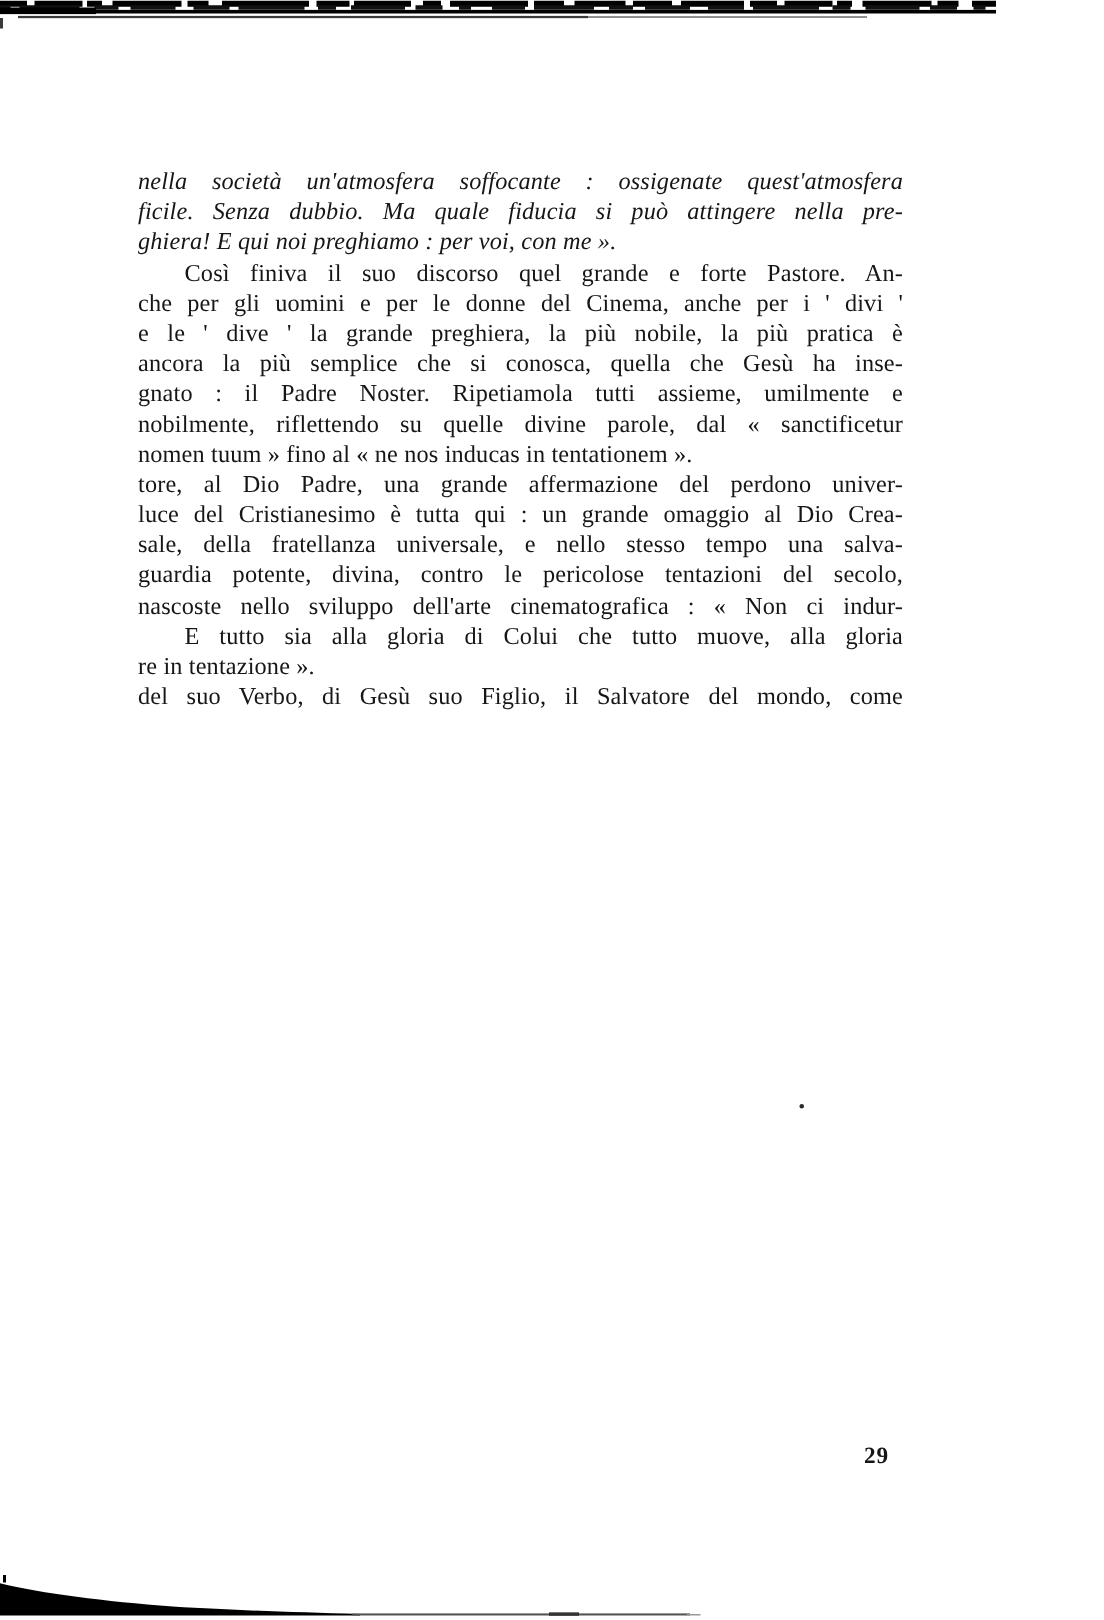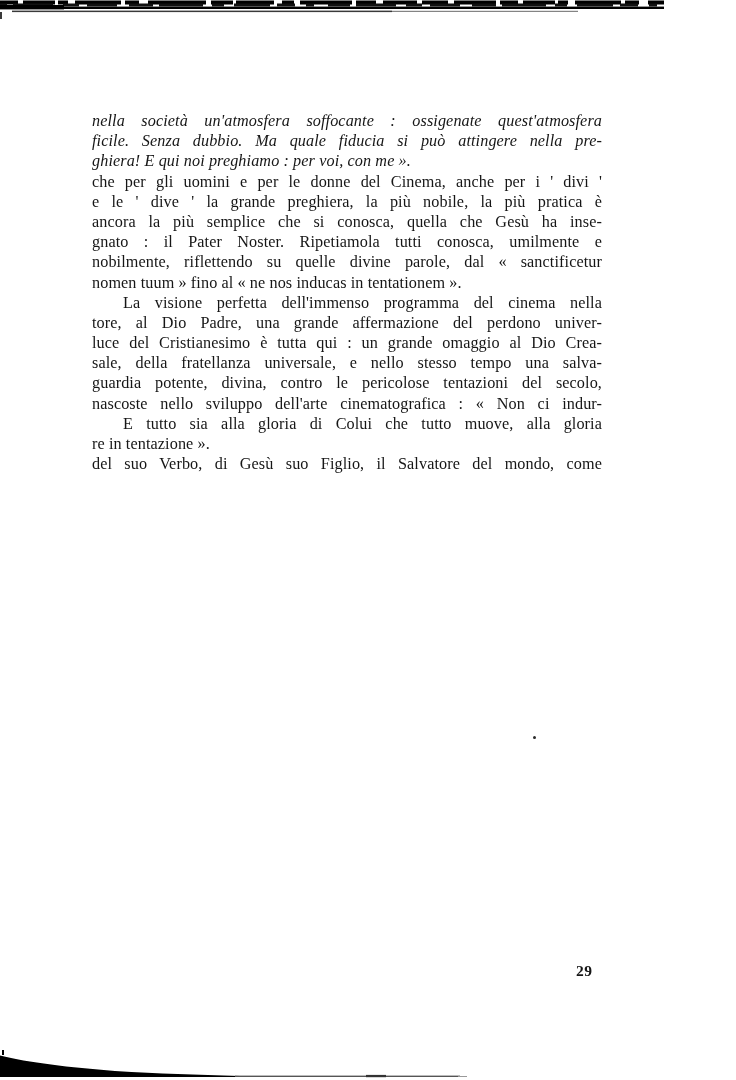--- a/index.html
+++ b/index.html
@@ -95,27 +95,27 @@
     <rect x="722" y="0" width="14" height="10.5" fill="var(--artifact)"></rect>
     <rect x="12" y="10.6" width="380" height="1.5" fill="#3a3a3a"></rect>
     <rect x="392" y="10.8" width="186" height="1.1" fill="#777777"></rect>
   </svg>
   <div class="edge-tick-left"></div>
 
   <div class="text-block" id="text-block">
       <div class="line italic">nella società un'atmosfera soffocante : ossigenate quest'atmosfera</div>
       <div class="line italic">ficile. Senza dubbio. Ma quale fiducia si può attingere nella pre-</div>
       <div class="line italic last">ghiera! E qui noi preghiamo : per voi, con me ».</div>
+      <div class="line indent">Così finiva il suo discorso quel grande e forte Pastore. An-</div>
       <div class="line">che per gli uomini e per le donne del Cinema, anche per i ' divi '</div>
       <div class="line">e le ' dive ' la grande preghiera, la più nobile, la più pratica è</div>
       <div class="line">ancora la più semplice che si conosca, quella che Gesù ha inse-</div>
-      <div class="line">gnato : il Pater Noster. Ripetiamola tutti conosca, umilmente e</div>
+      <div class="line">gnato : il Padre Noster. Ripetiamola tutti assieme, umilmente e</div>
       <div class="line">nobilmente, riflettendo su quelle divine parole, dal « sanctificetur</div>
       <div class="line last">nomen tuum » fino al « ne nos inducas in tentationem ».</div>
-      <div class="line indent">La visione perfetta dell'immenso programma del cinema nella</div>
       <div class="line">tore, al Dio Padre, una grande affermazione del perdono univer-</div>
       <div class="line">luce del Cristianesimo è tutta qui : un grande omaggio al Dio Crea-</div>
       <div class="line">sale, della fratellanza universale, e nello stesso tempo una salva-</div>
       <div class="line">guardia potente, divina, contro le pericolose tentazioni del secolo,</div>
       <div class="line">nascoste nello sviluppo dell'arte cinematografica : « Non ci indur-</div>
       <div class="line indent">E tutto sia alla gloria di Colui che tutto muove, alla gloria</div>
       <div class="line last">re in tentazione ».</div>
       <div class="line">del suo Verbo, di Gesù suo Figlio, il Salvatore del mondo, come</div>
     </div>
 

